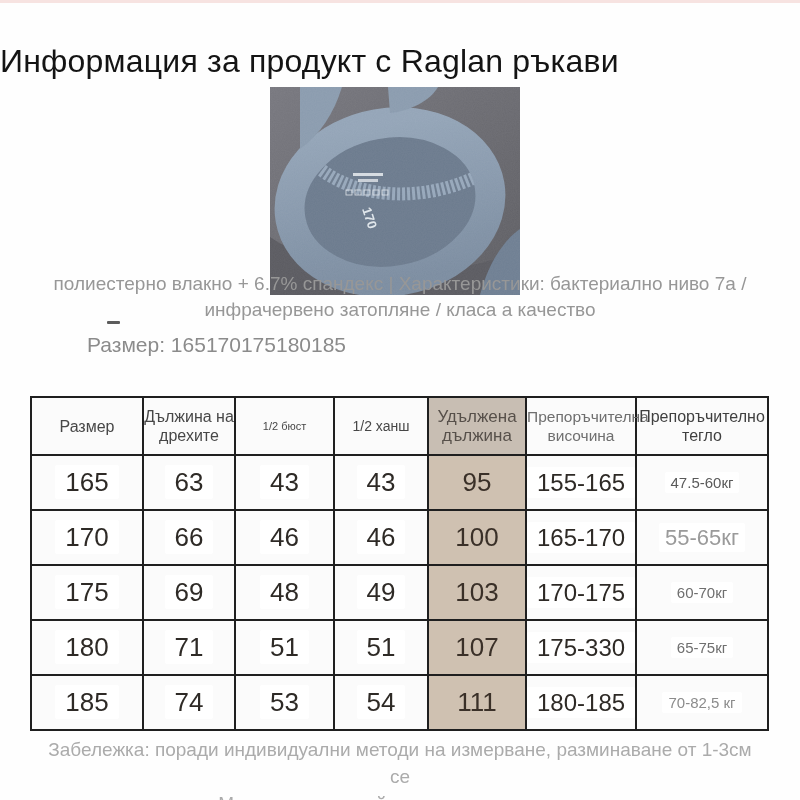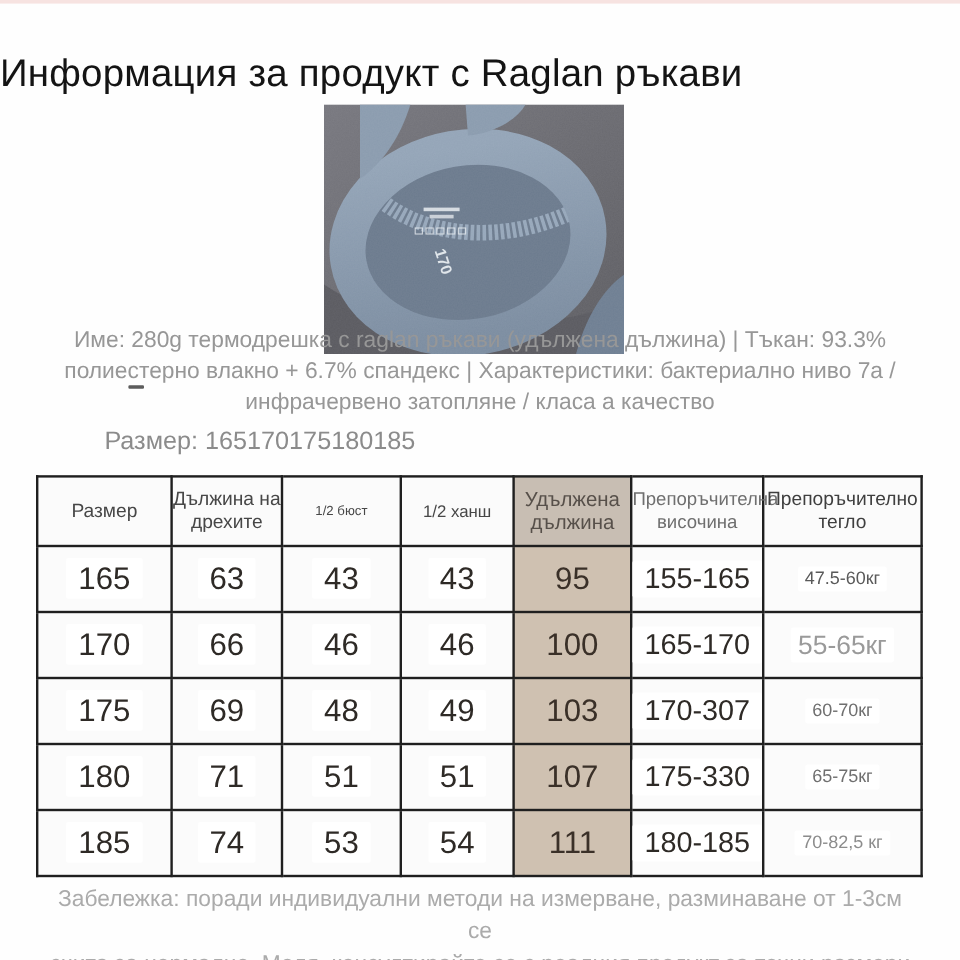--- a/index.html
+++ b/index.html
@@ -24,21 +24,21 @@
   .desc{
     position:absolute;left:35px;top:271px;width:730px;
     text-align:center;font-size:19px;line-height:26px;color:#979797;
     z-index:5;
   }
   .stray-dash{
     position:absolute;left:107px;top:321px;width:13px;height:3px;
     background:#5c5c5c;border-radius:1px;z-index:6;
   }
   .size-line{
-    position:absolute;left:87px;top:356px;
+    position:absolute;left:87px;top:333px;
     font-size:21px;color:#8b8b8b;z-index:5;
   }
   table.size-table{
     position:absolute;left:30px;top:396px;width:737px;
     border-collapse:collapse;table-layout:fixed;
     background:#fbfbfb;
   }
   table.size-table th, table.size-table td{
     border:2px solid #1f1f1f;
     text-align:center;vertical-align:middle;
@@ -113,21 +113,20 @@
       <rect x="94" y="103" width="6" height="5"></rect>
       <rect x="103" y="103" width="6" height="5"></rect>
       <rect x="112" y="103" width="6" height="5"></rect>
     </g>
     <text transform="translate(92,122) rotate(72)" fill="#dfe5ea" font-size="13" font-weight="bold">170</text>
   </g>
   <rect x="0" y="0" width="250" height="208" filter="url(#grain)" fill="none" pointer-events="none"></rect>
 </svg>
 
 <div class="desc">
-  <div>Име: 280g термодрешка с raglan ръкави (удължена дължина) | Тъкан: 93.3%</div>
   <div>полиестерно влакно + 6.7% спандекс | Характеристики: бактериално ниво 7а /</div>
   <div>инфрачервено затопляне / класа а качество</div>
 </div>
 
 <div class="stray-dash"></div>
 
 <div class="size-line">Размер: 165170175180185</div>
 
 <table class="size-table">
   <colgroup>
@@ -169,21 +168,21 @@
     <td class="hgt"><span class="val">165-170</span></td>
     <td class="wt wt-lg"><span class="val">55-65кг</span></td>
   </tr>
 
   <tr class="row">
     <td><span class="val">175</span></td>
     <td><span class="val">69</span></td>
     <td><span class="val">48</span></td>
     <td><span class="val">49</span></td>
     <td class="hl"><span class="val">103</span></td>
-    <td class="hgt"><span class="val">170-307</span></td>
+    <td class="hgt"><span class="val">170-175</span></td>
     <td class="wt wt-md"><span class="val">60-70кг</span></td>
   </tr>
 
   <tr class="row">
     <td><span class="val">180</span></td>
     <td><span class="val">71</span></td>
     <td><span class="val">51</span></td>
     <td><span class="val">51</span></td>
     <td class="hl"><span class="val">107</span></td>
     <td class="hgt"><span class="val">175-330</span></td>

